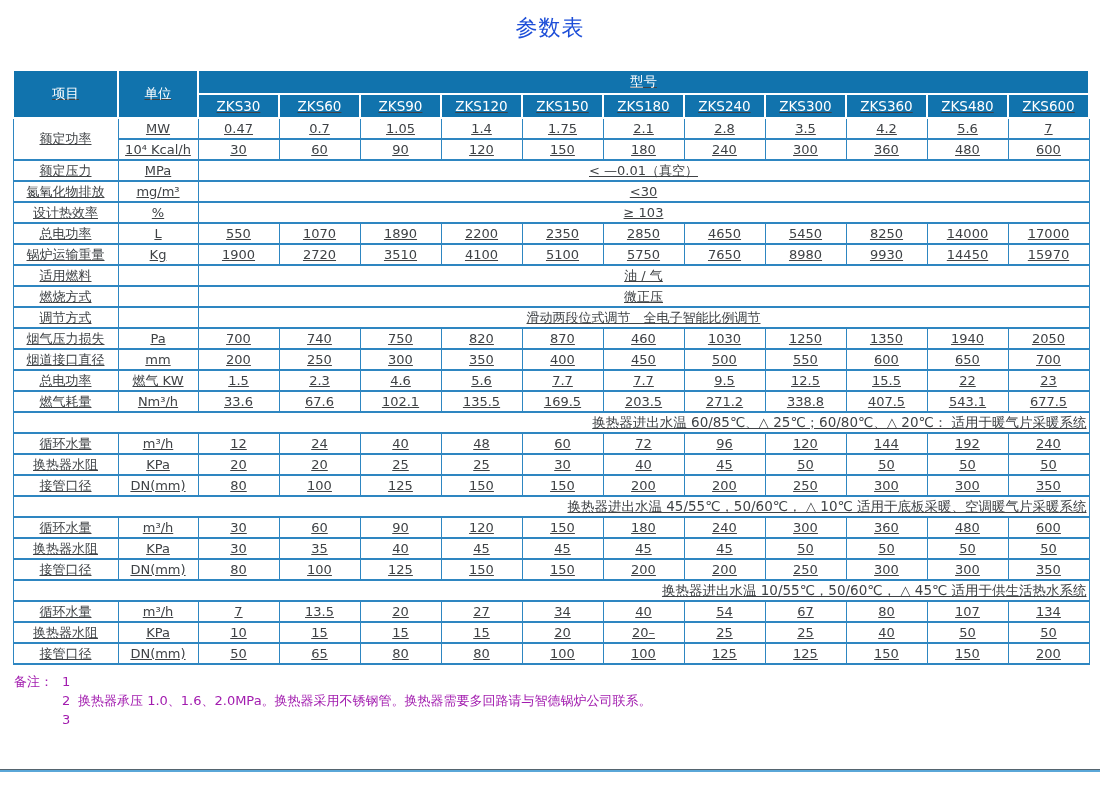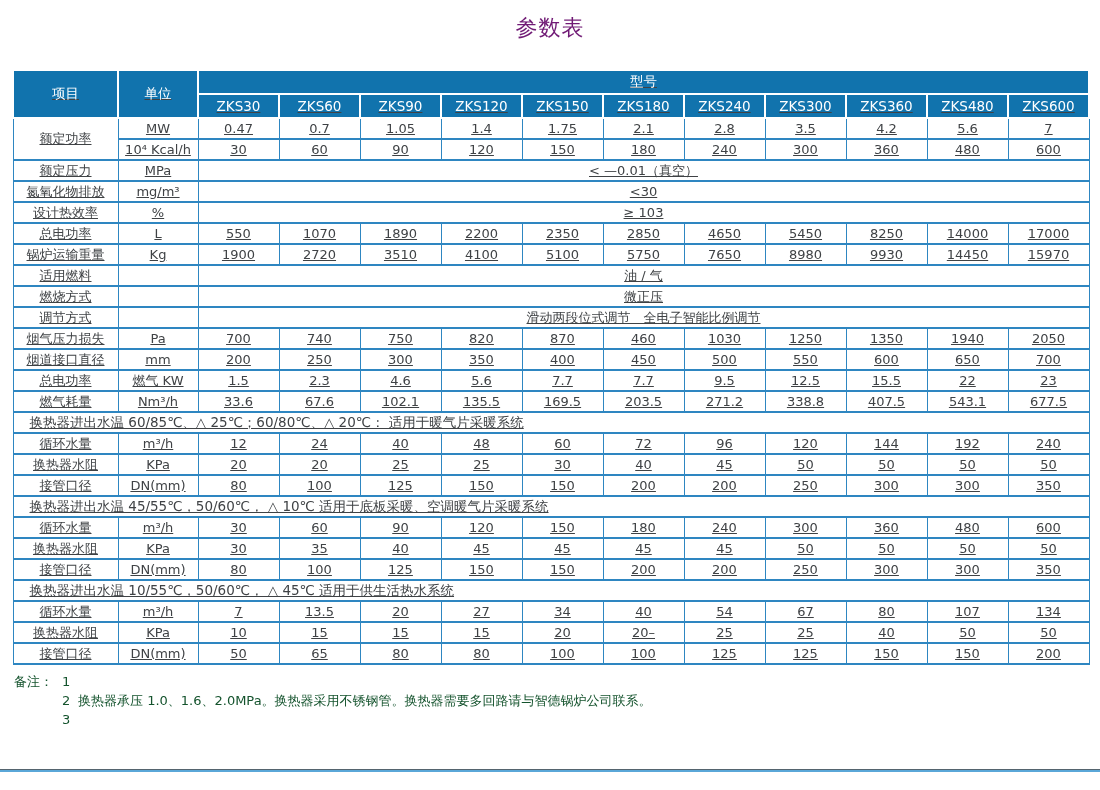--- a/index.html
+++ b/index.html
@@ -9,21 +9,21 @@
     background:#ffffff;
     font-family:"DejaVu Sans", sans-serif;
     color:#3f4245;
     overflow:hidden;
   }
   .title{
     text-align:center;
     font-size:22px;
     font-weight:500;
     letter-spacing:1px;
-    color:#701a75;
+    color:#1d4ed8;
     padding-top:13px;
     height:30px;
   }
   table.spec{
     border-collapse:collapse;
     table-layout:fixed;
     width:1076px;
     margin:26px 12px 0 12px;
     text-decoration:underline;
   }
@@ -43,29 +43,29 @@
     font-size:13px;
     height:19px;
     padding:0 2px;
     text-align:center;
     vertical-align:middle;
     background:#ffffff;
     white-space:nowrap;
     overflow:hidden;
   }
   table.spec td.section-cell{
-    text-align:left;
+    text-align:right;
     padding-left:16px;
     font-size:13.5px;
   }
   .notes{
     margin:7px 0 0 14px;
     font-size:13px;
     line-height:19px;
-    color:#14532d;
+    color:#a21caf;
     display:flex;
   }
   .notes-label{flex:0 0 48px;}
   .note-line{display:flex;}
   .note-num{flex:0 0 16px;}
   .bottom-rule{
     position:absolute;
     left:0;right:0;top:769px;
   }
   .bottom-rule .dark{height:1px;background:#55646e;}

